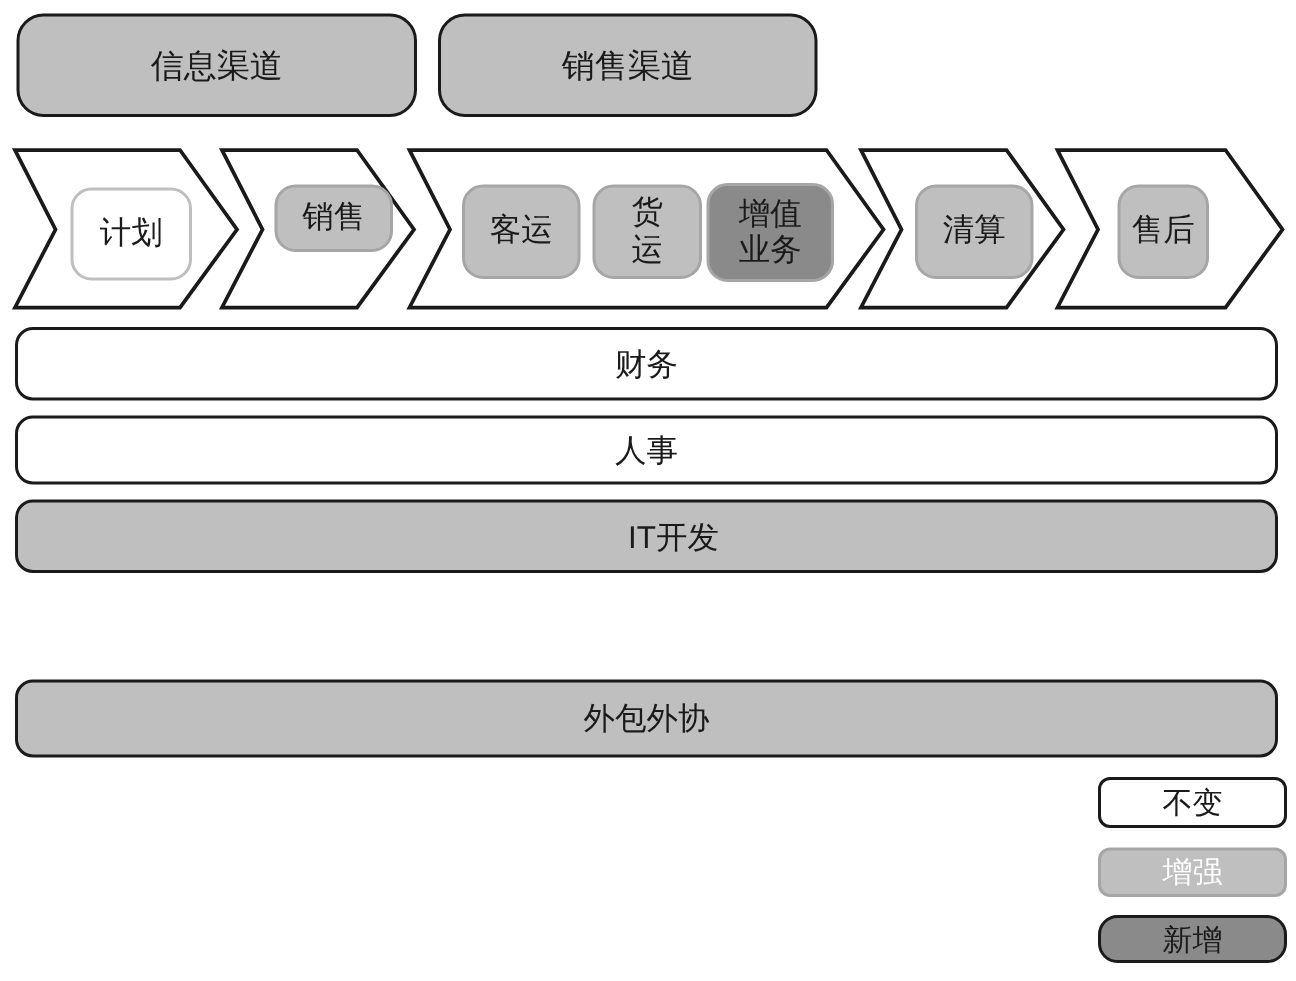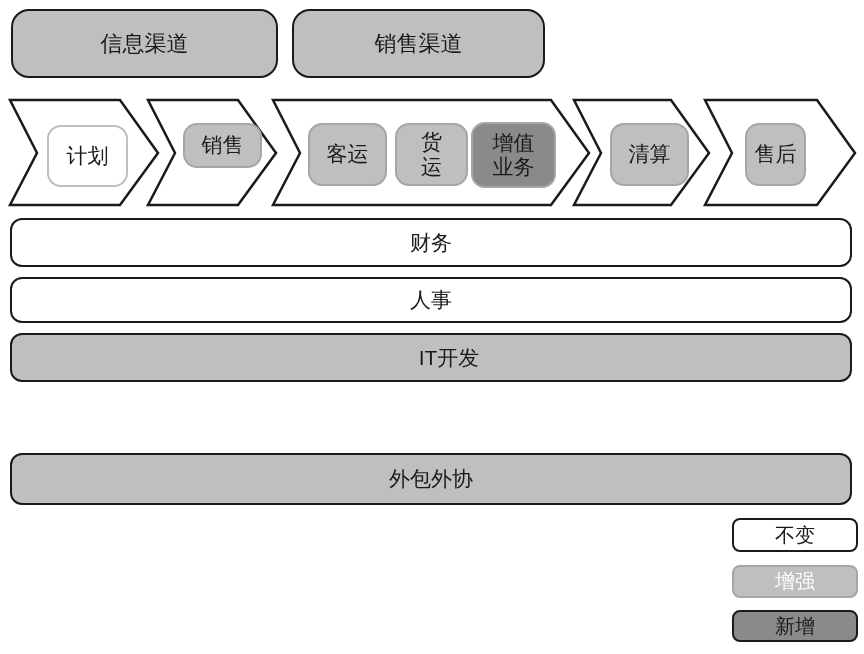--- a/index.html
+++ b/index.html
@@ -135,17 +135,17 @@
   <div class="bar enhanced" style="top:453px;height:52px;">
     <span class="lbl">外包外协</span>
   </div>
 
   <div class="legend-box unchanged" style="top:518px;height:34px;">
     <span class="lbl">不变</span>
   </div>
   <div class="legend-box enhanced" style="top:565px;height:33px;">
     <span class="lbl">增强</span>
   </div>
-  <div class="legend-box new" style="top:610px;height:32px;">
+  <div class="legend-box new" style="top:610px;height:32px;border-radius:13px;">
     <span class="lbl">新增</span>
   </div>
 
 </div>
 
 </body></html>

